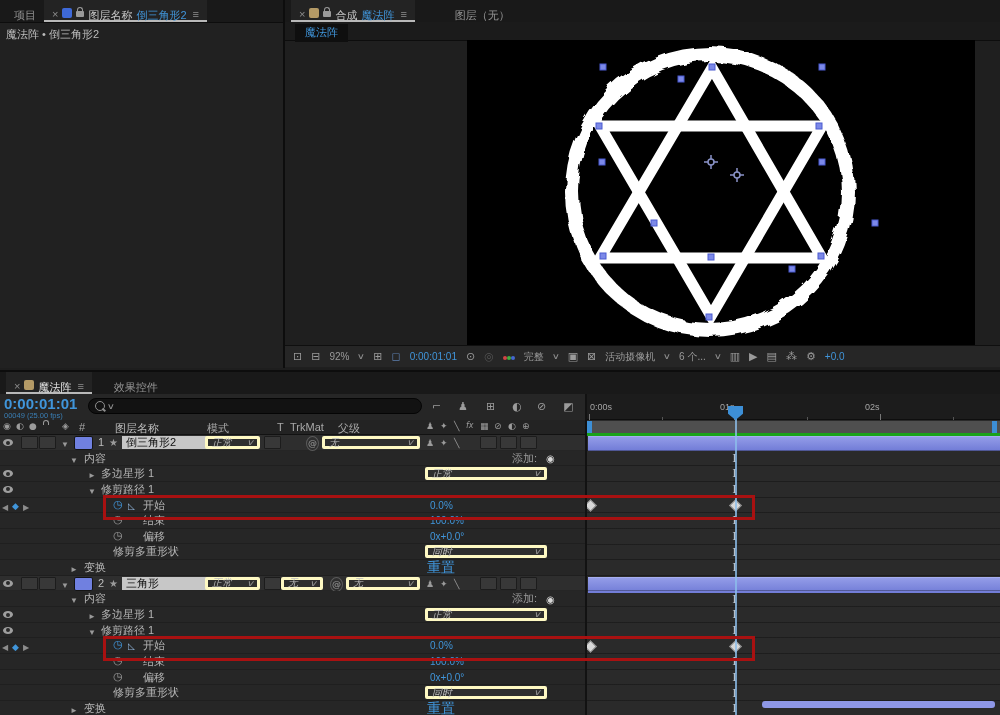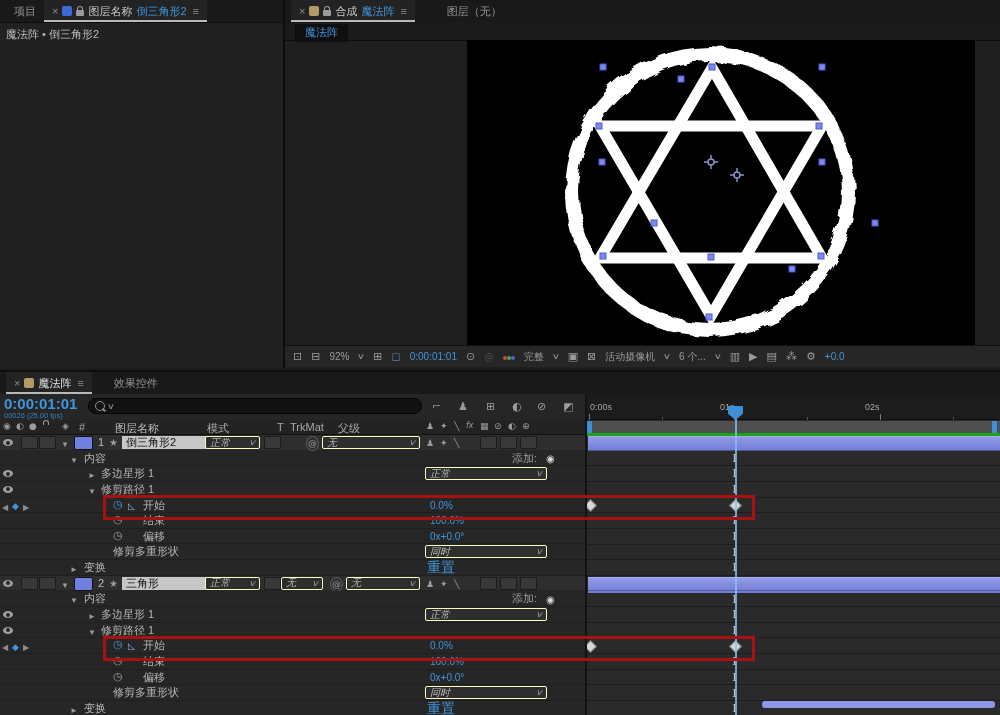--- a/index.html
+++ b/index.html
@@ -1,21 +1,21 @@
 <!DOCTYPE html>
 <html><head>
 <meta charset="utf-8">
 <style>
   html,body{margin:0;padding:0;background:#141414}
   #app{position:relative;width:1000px;height:715px;background:#1e1e1e;overflow:hidden;
        font-family:"Liberation Sans",sans-serif;font-size:11px;color:#a8a8a8}
   .abs{position:absolute}
   
   .tabbar{display:flex;align-items:stretch;height:22px;background:#191919;border-bottom:1px solid #0d0d0d;padding-left:6px}
-  .tab{display:flex;align-items:center;gap:4px;padding:8px 8px;color:#949494;white-space:nowrap}
+  .tab{display:flex;gap:4px;padding:8px 8px;color:#949494;white-space:nowrap}
   .tab.active{background:#232323;box-shadow:inset 0 -2px 0 #b9b9b9;color:#c8c8c8}
   .xico{color:#8d8d8d;font-size:11px}
   .menuico{color:#8d8d8d;font-size:11px;margin-left:2px}
   .swatch{width:10px;height:10px;border-radius:2px;flex:none}
   .blue-sw{background:#3e69d8}.tan-sw{background:#b49a66}
   .bluetxt{color:#4095da}
   .lockico{position:relative;width:8px;height:6px;background:#9a9a9a;border-radius:1px;flex:none;margin-top:3px}
   .lockico::before{content:"";position:absolute;top:-4px;left:1px;width:4px;height:4px;border:1px solid #9a9a9a;border-bottom:none;border-radius:3px 3px 0 0}
   
   .ic{font-family:"DejaVu Sans",sans-serif;color:#9b9b9b;font-size:11px;line-height:1}
@@ -25,21 +25,21 @@
   .mag::after{content:"";position:absolute;left:6px;top:7px;width:4px;height:1.5px;background:#8f8f8f;transform:rotate(40deg)}
   
   #tl-rows .lrow{position:relative;height:15.65px;background:#262626;border-bottom:1px solid rgba(0,0,0,.18);box-sizing:border-box}
   #tl-rows .lrow.layer{background:#2e2e2e}
   .lrow span{position:absolute;top:1px;line-height:13px}
   .plabel{color:#b5b5b5}
   .tri{color:#9a9a9a;font-size:8px;top:3px!important}
   .cellbox{width:15px;height:11px;background:#383838;border:1px solid #1c1c1c;border-radius:1px}
   .lblsw{width:17px;height:12px;background:#7080e0;border:1px solid #141414;border-radius:2px}
   .lname{background:#c7c7c7;color:#101010;padding:0 4px;height:13px;min-width:92px}
-  .dd{height:13px;background:#2e2e2e;border:1px solid #fef9c3;border-radius:2px;color:#bdbdbd;
+  .dd{height:13px;background:#2e2e2e;border:3px solid #fef9c3;border-radius:2px;color:#bdbdbd;
       display:flex;align-items:center;justify-content:space-between;padding:0 4px;box-sizing:border-box;font-size:10px}
   .chev{color:#8b8b8b;font-size:8px;transform:scaleX(1.4)}
   .val{color:#4095da;font-size:10px}
   .reset{color:#4095da;font-size:14px}
   .stopw{color:#9a9a9a;font-size:11px;top:0!important}
   .stopw.on{color:#4095da}
   .minigraph{color:#8fb3d9;font-size:9px;top:2px!important}
   .kfnav{font-size:8px;color:#8d8d8d;top:3px!important}
   .kfnav.cur{color:#4095da;font-size:9px;top:2.5px!important}
   .addlbl{color:#9a9a9a}
@@ -79,21 +79,21 @@
   <div class="abs" style="left:285px;top:0;width:715px;height:368px;background:#1f1f1f">
     <div class="tabbar">
       <div class="tab active">
         <span class="xico">×</span>
         <span class="swatch tan-sw"></span>
         <span class="lockico"></span>
         <span>合成</span>
         <span class="bluetxt">魔法阵</span>
         <span class="menuico">≡</span>
       </div>
-      <div class="tab" style="margin-left:24px">
+      <div class="tab" style="margin-left:32px">
         <span>图层（无）</span>
       </div>
     </div>
 
     <div class="abs" style="left:0;top:22px;width:715px;height:18px;background:#1b1b1b;border-bottom:1px solid #0d0d0d">
       <div class="abs bluetxt" style="left:10px;top:2px;background:#0f0f0f;padding:1px 10px 2px">魔法阵</div>
     </div>
 
     <div class="abs" style="left:182px;top:40px;width:508px;height:305px;background:#000">
       <svg width="508" height="305" viewBox="0 0 508 305">
@@ -169,21 +169,21 @@
         <span style="color:#e4e4e4">魔法阵</span>
         <span class="menuico">≡</span>
       </div>
       <div class="tab" style="margin-left:14px">
         <span>效果控件</span>
       </div>
     </div>
 
     <div class="abs" style="left:0;top:22px;width:585px;height:26px;background:#262626">
       <div class="abs bluetxt" style="left:4px;top:1px;font-size:15px;font-weight:bold">0:00:01:01</div>
-      <div class="abs" style="left:4px;top:17px;font-size:7.5px;color:#3a7fb5">00026 (25.00 fps)</div>
+      <div class="abs" style="left:4px;top:17px;font-size:7.5px;color:#3a7fb5">00049 (25.00 fps)</div>
       <div class="abs" style="left:88px;top:4px;width:334px;height:16px;background:#121212;border:1px solid #050505;border-radius:8px;display:flex;align-items:center;gap:3px;padding:0 6px;box-sizing:border-box">
         <span class="mag"></span>
         <span class="chev">∨</span>
       </div>
       <span class="ic abs" style="left:432px;top:7px">⌐</span>
       <span class="ic abs" style="left:458px;top:7px">♟</span>
       <span class="ic abs" style="left:486px;top:7px">⊞</span>
       <span class="ic abs" style="left:512px;top:7px">◐</span>
       <span class="ic abs" style="left:537px;top:7px">⊘</span>
       <span class="ic abs" style="left:563px;top:7px">◩</span>

